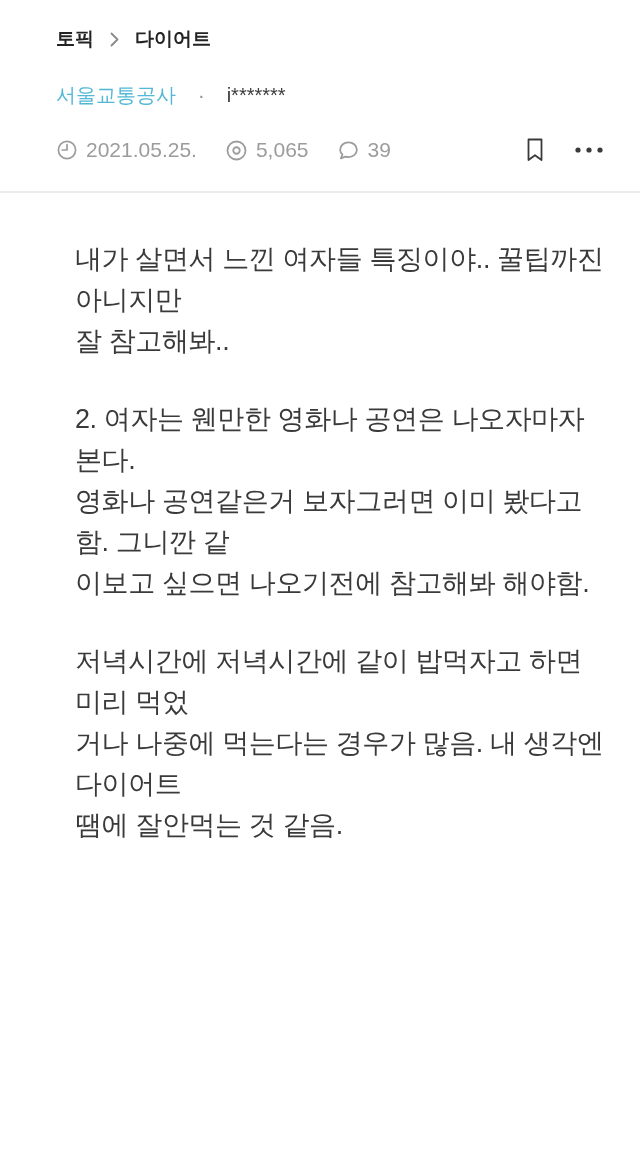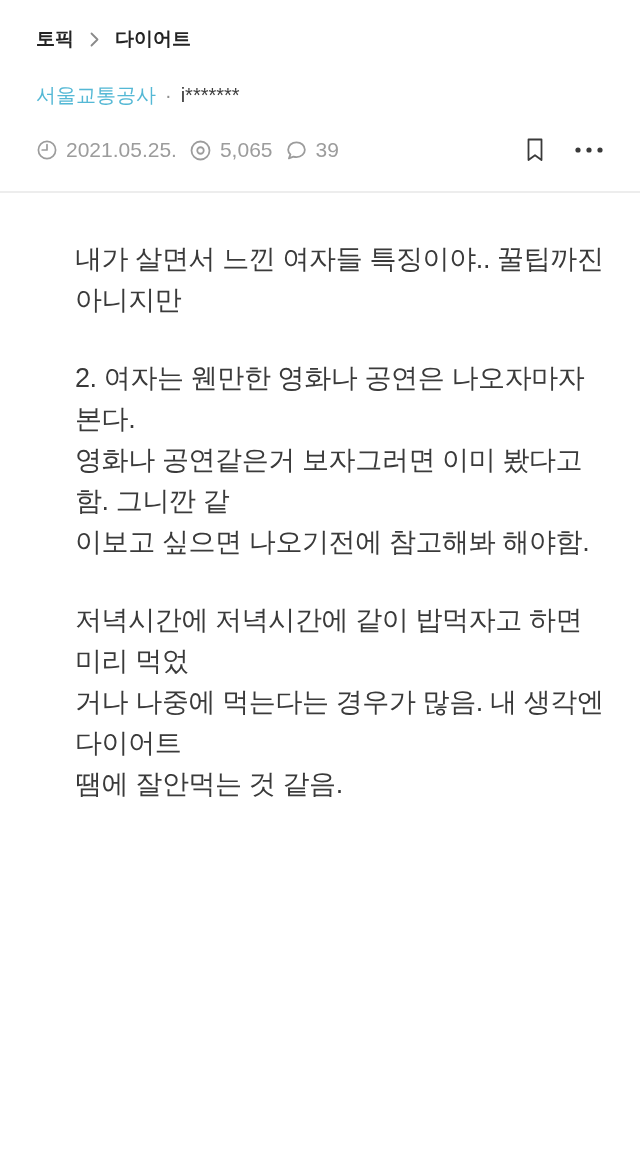--- a/index.html
+++ b/index.html
@@ -2,42 +2,42 @@
 <html><head>
 <meta charset="utf-8">
 <style>
   * { margin:0; padding:0; box-sizing:border-box; }
   html,body { background:#ffffff; }
   body {
     width:640px; height:1172px; overflow:hidden;
     font-family:"Liberation Sans", sans-serif;
     color:#1b1b1b;
   }
-  .header { padding:26px 36px 0 36px; }
+  .header { padding:26px 36px 0 56px; }
 
   .breadcrumb { display:flex; align-items:center; gap:14px; font-size:19px; font-weight:700; color:#232323; }
   .crumb { cursor:pointer; }
   .crumb-sep { display:flex; align-items:center; }
   .crumb-sep svg { display:block; }
 
   .title {
     margin-top:24px;
     font-size:33px; font-weight:700; line-height:46px;
     letter-spacing:-0.6px; color:#141414;
     max-width:560px;
     word-break:break-all;
   }
 
-  .author-row { margin-top:30px; display:flex; align-items:center; gap:9px; font-size:20px; }
+  .author-row { margin-top:30px; display:flex; align-items:center; gap:22px; font-size:20px; }
   .author-company { color:#54B8D5; cursor:pointer; }
   .author-sep { color:#8f8f8f; }
   .author-id { color:#3d3d3d; }
 
   .meta-row { margin-top:28px; display:flex; align-items:center; justify-content:space-between; }
-  .meta-left { display:flex; align-items:center; gap:12px; color:#9c9c9c; }
+  .meta-left { display:flex; align-items:center; gap:28px; color:#9c9c9c; }
   .meta-item { display:flex; align-items:center; gap:8px; font-size:21px; }
   .meta-item svg { display:block; }
   .meta-right { display:flex; align-items:center; gap:28px; color:#3a3a3a; }
   .icon-btn { display:flex; align-items:center; cursor:pointer; }
 
   .divider { margin-top:28px; height:2px; background:#ededed; width:100%; }
 
   .content {
     padding:46px 36px 0 36px;
     font-size:27px; line-height:41px; color:#3a3a3a;
@@ -120,20 +120,21 @@
   </div>
 
 </div>
 
 <div class="divider"></div>
 
 <main class="content">
 
   <div class="para">
     <div class="bline">내가 살면서 느낀 여자들 특징이야.. 꿀팁까진 아니지만</div>
+    <div class="bline">잘 참고해봐..</div>
   </div>
 
 
   <div class="para">
     <div class="bline">2. 여자는 웬만한 영화나 공연은 나오자마자 본다.</div>
     <div class="bline">영화나 공연같은거 보자그러면 이미 봤다고 함. 그니깐 같</div>
     <div class="bline">이보고 싶으면 나오기전에 참고해봐 해야함.</div>
   </div>
 
   <div class="para">

